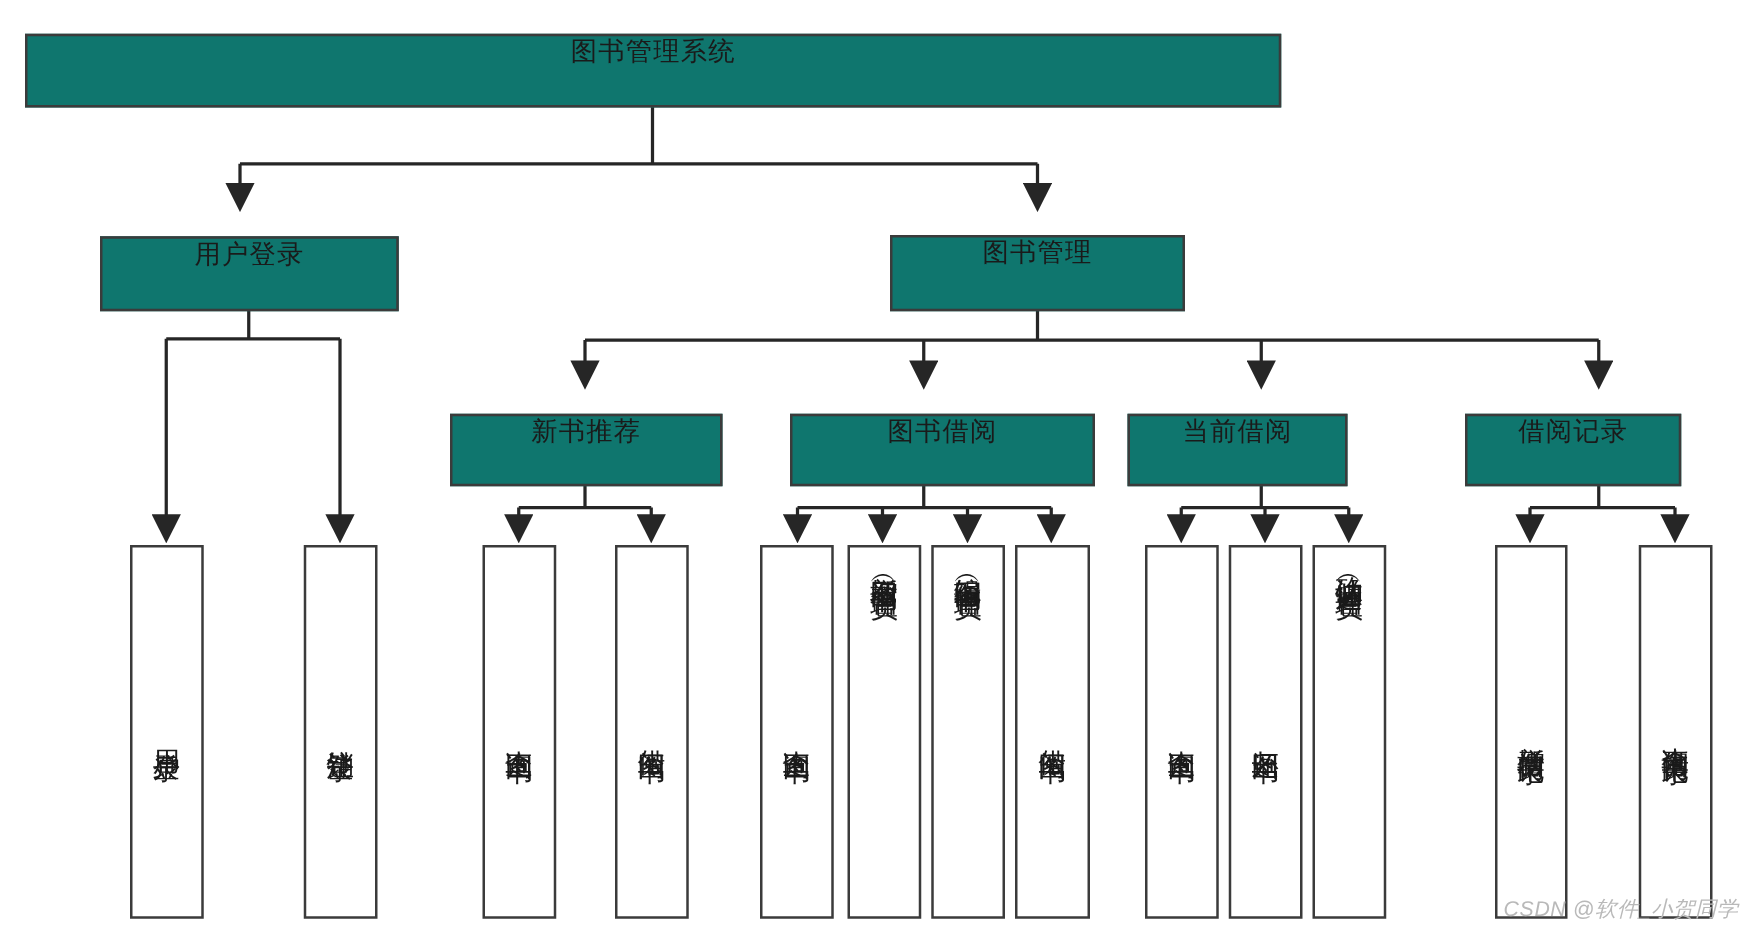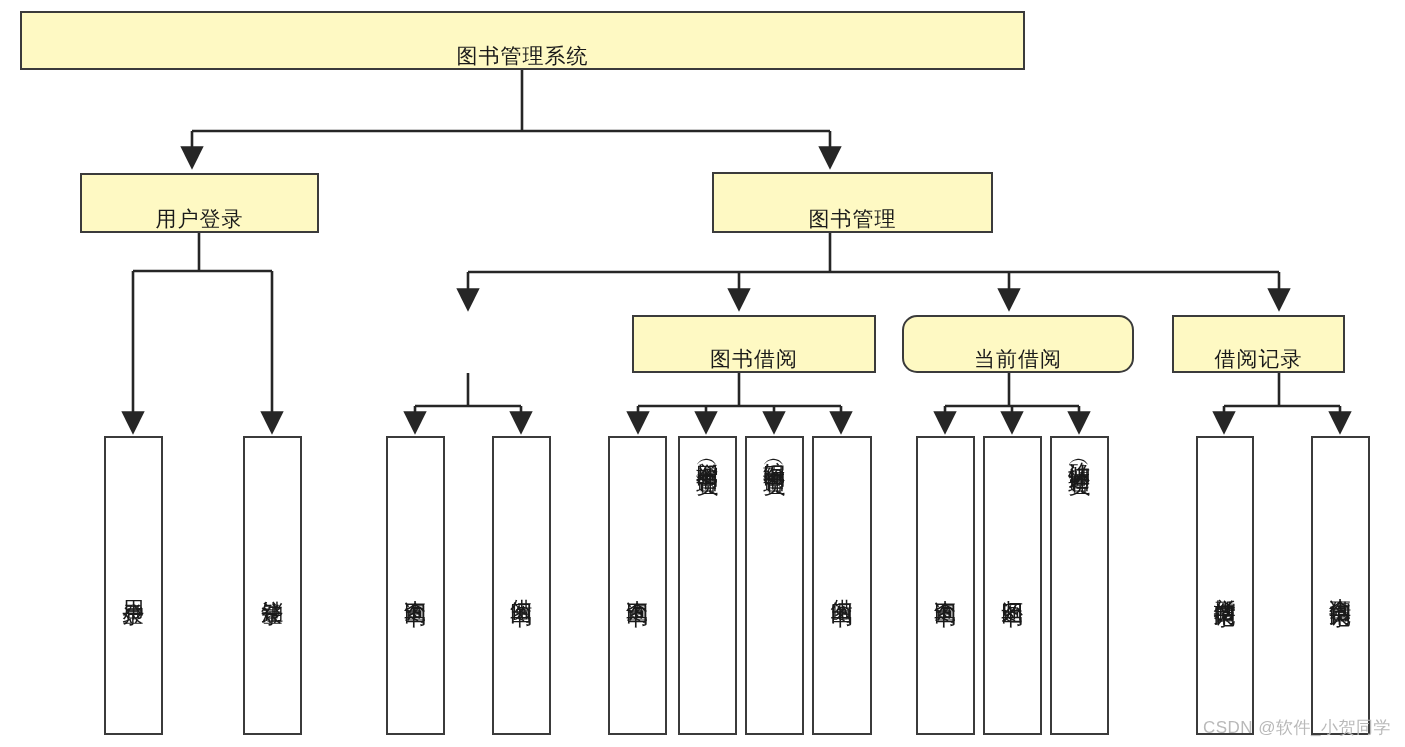--- a/index.html
+++ b/index.html
@@ -20,25 +20,26 @@
   #diagram-svg {
     position: absolute;
     left: 0;
     top: 0;
     width: 1405px;
     height: 747px;
   }
   .node-box {
     position: absolute;
     box-sizing: border-box;
-    background: #fef9c3;
+    background: #0f766e;
     border: 2.5px solid #3b3b3b;
     display: flex;
-    align-items: flex-end;
+    align-items: flex-start;
     justify-content: center;
+    margin-top: 16px;
   }
   .node-label-h {
     font-size: 21px;
     color: #1a1a1a;
     letter-spacing: 1px;
     line-height: 1.2;
     white-space: nowrap;
     font-family: "Liberation Sans", "DejaVu Sans", sans-serif;
   }
   .leaf-box {
@@ -66,20 +67,21 @@
   }
   #watermark {
     position: absolute;
     right: 14px;
     bottom: 8px;
     font-size: 17px;
     color: #b9b9b9;
     white-space: nowrap;
     letter-spacing: 0.5px;
     font-family: "Liberation Sans", "DejaVu Sans", sans-serif;
+    font-style: italic;
   }
 </style>
 </head>
 <body>
 
 <div id="canvas">
 
   <svg id="diagram-svg" viewBox="0 0 1405 747" xmlns="http://www.w3.org/2000/svg">
     <defs>
       <marker id="arrow" viewBox="0 0 12 12" refX="6" refY="6" markerWidth="9" markerHeight="9" orient="auto-start-reverse">
@@ -130,28 +132,31 @@
     </g>
   </svg>
 
   <div class="node-box" style="left:20px; top:11px; width:1005px; height:59px;">
     <span class="node-label-h">图书管理系统</span>
   </div>
 
   <div class="node-box" style="left:80px; top:173px; width:239px; height:60px;">
     <span class="node-label-h">用户登录</span>
   </div>
-  <div class="node-box" style="left:712px; top:172px; width:281px; height:61px;">
+  <div class="node-box" style="left:712px; top:172px; width:236px; height:61px;">
     <span class="node-label-h">图书管理</span>
   </div>
 
+  <div class="node-box" style="left:360px; top:315px; width:218px; height:58px;">
+    <span class="node-label-h">新书推荐</span>
+  </div>
   <div class="node-box" style="left:632px; top:315px; width:244px; height:58px;">
     <span class="node-label-h">图书借阅</span>
   </div>
-  <div class="node-box" style="left:902px; top:315px; width:232px; height:58px;border-radius:15px;">
+  <div class="node-box" style="left:902px; top:315px; width:176px; height:58px;">
     <span class="node-label-h">当前借阅</span>
   </div>
   <div class="node-box" style="left:1172px; top:315px; width:173px; height:58px;">
     <span class="node-label-h">借阅记录</span>
   </div>
 
   <div class="leaf-box center-v" style="left:104px; top:436px; width:59px; height:299px;">
     <span class="node-label-v">用户登录</span>
   </div>
   <div class="leaf-box center-v" style="left:243px; top:436px; width:59px; height:299px;">

